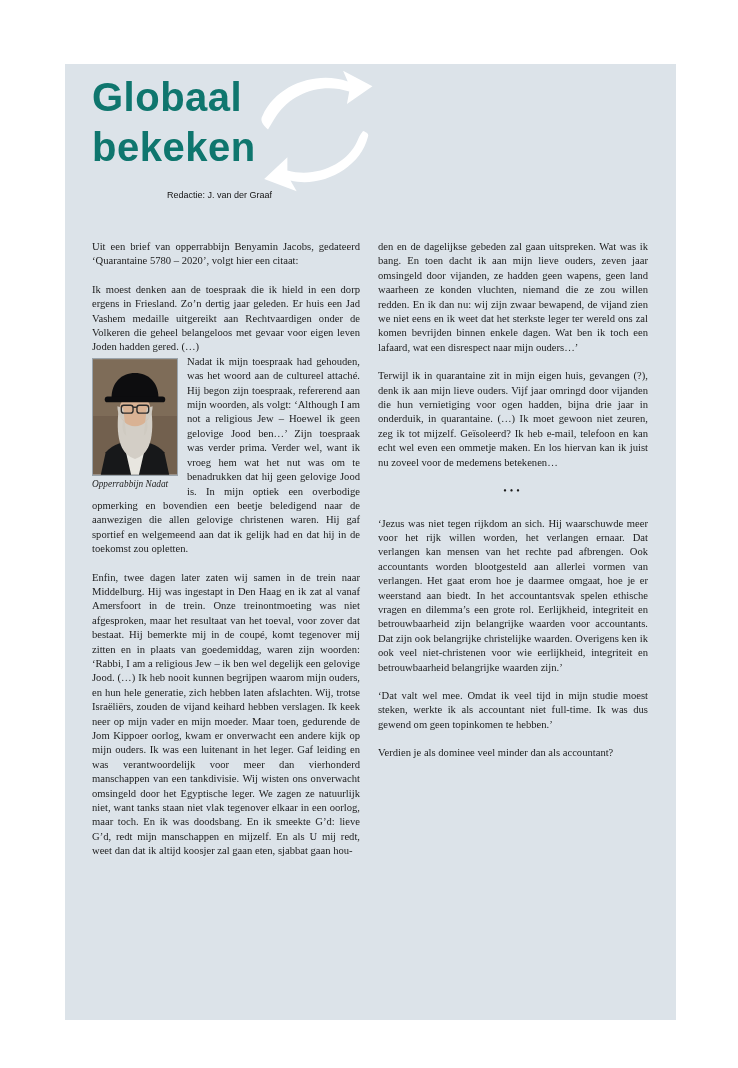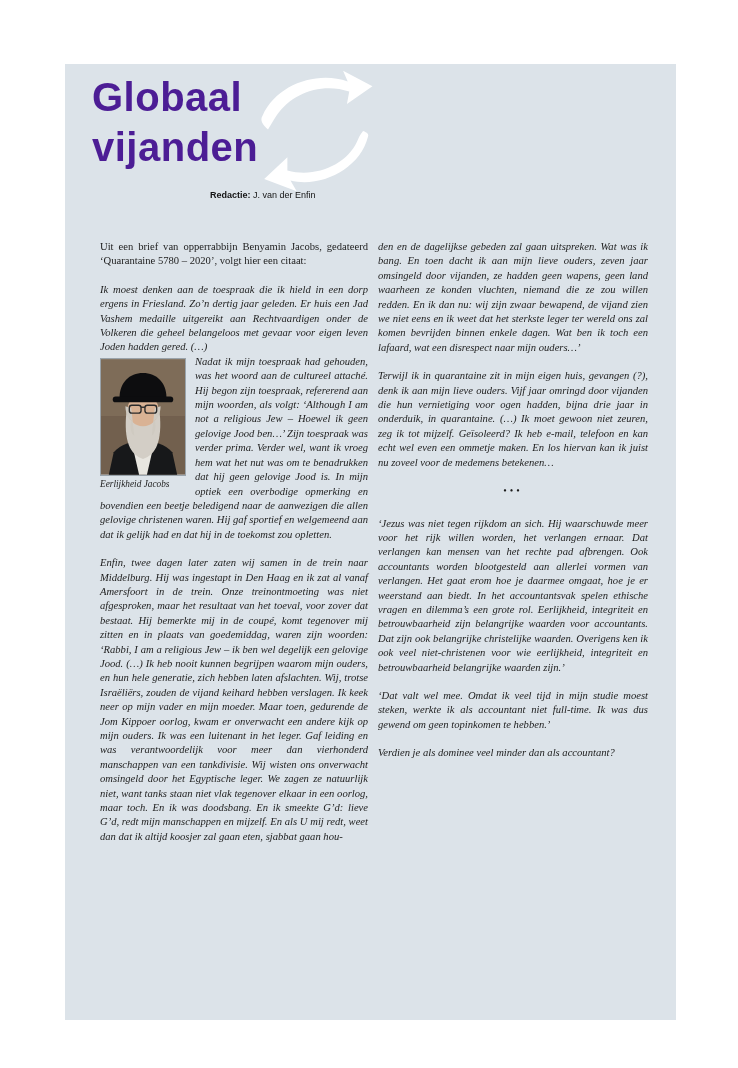--- a/index.html
+++ b/index.html
@@ -18,51 +18,51 @@
     background:#dce3e9;
   }
   .page-title {
     position:absolute;
     left:92px; top:72px;
     font-family:"Liberation Sans", sans-serif;
     font-weight:700;
     font-size:40px;
     line-height:50px;
     letter-spacing:0.5px;
-    color:#4c1d95;
+    color:#0f766e;
     z-index:2;
   }
   .swoosh {
     position:absolute;
     left:258px; top:50px;
     width:116px; height:162px;
     z-index:1;
   }
   .redactie {
     position:absolute;
     left:167px; top:190px;
     font-family:"Liberation Sans", sans-serif;
     font-size:9px;
     color:#141414;
     z-index:2;
   }
-  .redactie .lbl { font-weight:700;margin-left:43px; }
+  .redactie .lbl { font-weight:400; }
   .col {
     position:absolute;
     top:240px;
     font-size:10.6px;
     line-height:14.4px;
     text-align:justify;
     z-index:2;
   }
-  .col-left  { left:100px;  width:268px; }
+  .col-left  { left:92px;  width:268px; }
   .col-right { left:378px; width:270px; }
   .col p { margin-bottom:14px; }
   .roman  { font-style:normal; }
-  .italic { font-style:italic; }
+  .italic { }
   .tight  { margin-bottom:0 !important; }
   .wrap-block { margin-bottom:14px; }
   .wrap-block p { margin-bottom:8px; }
   figure.photo-fig {
     float:left;
     width:86px;
     margin:3px 9px 2px 0;
   }
   .photo {
     width:86px; height:118px;
@@ -91,26 +91,26 @@
 
 <svg class="swoosh" viewBox="0 0 150 160" aria-hidden="true">
   <g fill="#ffffff">
     <path d="M6 60 C24 20 76 2 116 16 L110 2 L148 22 L115 45 L118 29 C84 17 44 30 24 60 C17 71 13 78 13 78 C6 72 2 66 6 60 Z"></path>
     <path d="M142 88 C132 128 82 154 42 144 L50 158 L8 142 L38 114 L38 131 C74 141 114 124 128 94 C132 84 136 80 136 80 C141 82 144 84 142 88 Z"></path>
   </g>
 </svg>
 
 <h1 class="page-title">
   <span>Globaal</span><br>
-  <span>vijanden</span>
+  <span>bekeken</span>
 </h1>
 
 <div class="redactie">
   <span class="lbl">Redactie:</span>
-  <span>J. van der Enfin</span>
+  <span>J. van der Graaf</span>
 </div>
 
 <div class="col col-left">
   <p class="roman">Uit een brief van opperrabbijn Benyamin Jacobs, gedateerd ‘Quarantaine 5780 – 2020’, volgt hier een citaat:</p>
   <p class="italic tight">Ik moest denken aan de toespraak die ik hield in een dorp ergens in Friesland. Zo’n dertig jaar geleden. Er huis een Jad Vashem medaille uitgereikt aan Rechtvaardigen onder de Volkeren die geheel belangeloos met gevaar voor eigen leven Joden hadden gered. (…)</p>
   <div class="wrap-block">
     <figure class="photo-fig">
       <span class="photo">
         <svg viewBox="0 0 86 118" aria-hidden="true">
           <rect width="86" height="118" fill="#72604e"></rect>
@@ -121,21 +121,21 @@
           <ellipse cx="43" cy="52" rx="16" ry="16.5" fill="#d9b294"></ellipse>
           <path d="M25 48 C25 56 29 62 31 62 C29 70 31 76 34 78 L31 50 Z" fill="#cfcac1"></path>
           <path d="M61 48 C61 56 57 62 55 62 C57 70 55 76 52 78 L55 50 Z" fill="#cfcac1"></path>
           <rect x="29" y="47" width="12" height="8" rx="2.5" fill="none" stroke="#2b2b2b" stroke-width="1.4"></rect>
           <rect x="45" y="47" width="12" height="8" rx="2.5" fill="none" stroke="#2b2b2b" stroke-width="1.4"></rect>
           <line x1="41" y1="49" x2="45" y2="49" stroke="#2b2b2b" stroke-width="1.4"></line>
           <path d="M19 39 C19 24 29 14 43 14 C57 14 67 24 67 39 Z" fill="#0d0d0f"></path>
           <rect x="12" y="38" width="62" height="6" rx="3" fill="#0d0d0f"></rect>
         </svg>
       </span>
-      <figcaption>Eerlijkheid Jacobs</figcaption>
+      <figcaption>Opperrabbijn Nadat</figcaption>
     </figure>
     <p class="italic">Nadat ik mijn toespraak had gehouden, was het woord aan de cultureel attaché. Hij begon zijn toespraak, refererend aan mijn woorden, als volgt: ‘Although I am not a religious Jew – Hoewel ik geen gelovige Jood ben…’ Zijn toespraak was verder prima. Verder wel, want ik vroeg hem wat het nut was om te benadrukken dat hij geen gelovige Jood is. In mijn optiek een overbodige opmerking en bovendien een beetje beledigend naar de aanwezigen die allen gelovige christenen waren. Hij gaf sportief en welgemeend aan dat ik gelijk had en dat hij in de toekomst zou opletten.</p>
   </div>
   <p class="italic">Enfin, twee dagen later zaten wij samen in de trein naar Middelburg. Hij was ingestapt in Den Haag en ik zat al vanaf Amersfoort in de trein. Onze treinontmoeting was niet afgesproken, maar het resultaat van het toeval, voor zover dat bestaat. Hij bemerkte mij in de coupé, komt tegenover mij zitten en in plaats van goedemiddag, waren zijn woorden: ‘Rabbi, I am a religious Jew – ik ben wel degelijk een gelovige Jood. (…) Ik heb nooit kunnen begrijpen waarom mijn ouders, en hun hele generatie, zich hebben laten afslachten. Wij, trotse Israëliërs, zouden de vijand keihard hebben verslagen. Ik keek neer op mijn vader en mijn moeder. Maar toen, gedurende de Jom Kippoer oorlog, kwam er onverwacht een andere kijk op mijn ouders. Ik was een luitenant in het leger. Gaf leiding en was verantwoordelijk voor meer dan vierhonderd manschappen van een tankdivisie. Wij wisten ons onverwacht omsingeld door het Egyptische leger. We zagen ze natuurlijk niet, want tanks staan niet vlak tegenover elkaar in een oorlog, maar toch. En ik was doodsbang. En ik smeekte G’d: lieve G’d, redt mijn manschappen en mijzelf. En als U mij redt, weet dan dat ik altijd koosjer zal gaan eten, sjabbat gaan hou-</p>
 </div>
 
 <div class="col col-right">
   <p class="italic">den en de dagelijkse gebeden zal gaan uitspreken. Wat was ik bang. En toen dacht ik aan mijn lieve ouders, zeven jaar omsingeld door vijanden, ze hadden geen wapens, geen land waarheen ze konden vluchten, niemand die ze zou willen redden. En ik dan nu: wij zijn zwaar bewapend, de vijand zien we niet eens en ik weet dat het sterkste leger ter wereld ons zal komen bevrijden binnen enkele dagen. Wat ben ik toch een lafaard, wat een disrespect naar mijn ouders…’</p>
   <p class="italic">Terwijl ik in quarantaine zit in mijn eigen huis, gevangen (?), denk ik aan mijn lieve ouders. Vijf jaar omringd door vijanden die hun vernietiging voor ogen hadden, bijna drie jaar in onderduik, in quarantaine. (…) Ik moet gewoon niet zeuren, zeg ik tot mijzelf. Geïsoleerd? Ik heb e-mail, telefoon en kan echt wel even een ommetje maken. En los hiervan kan ik juist nu zoveel voor de medemens betekenen…</p>
   <div class="divider">•••</div>

